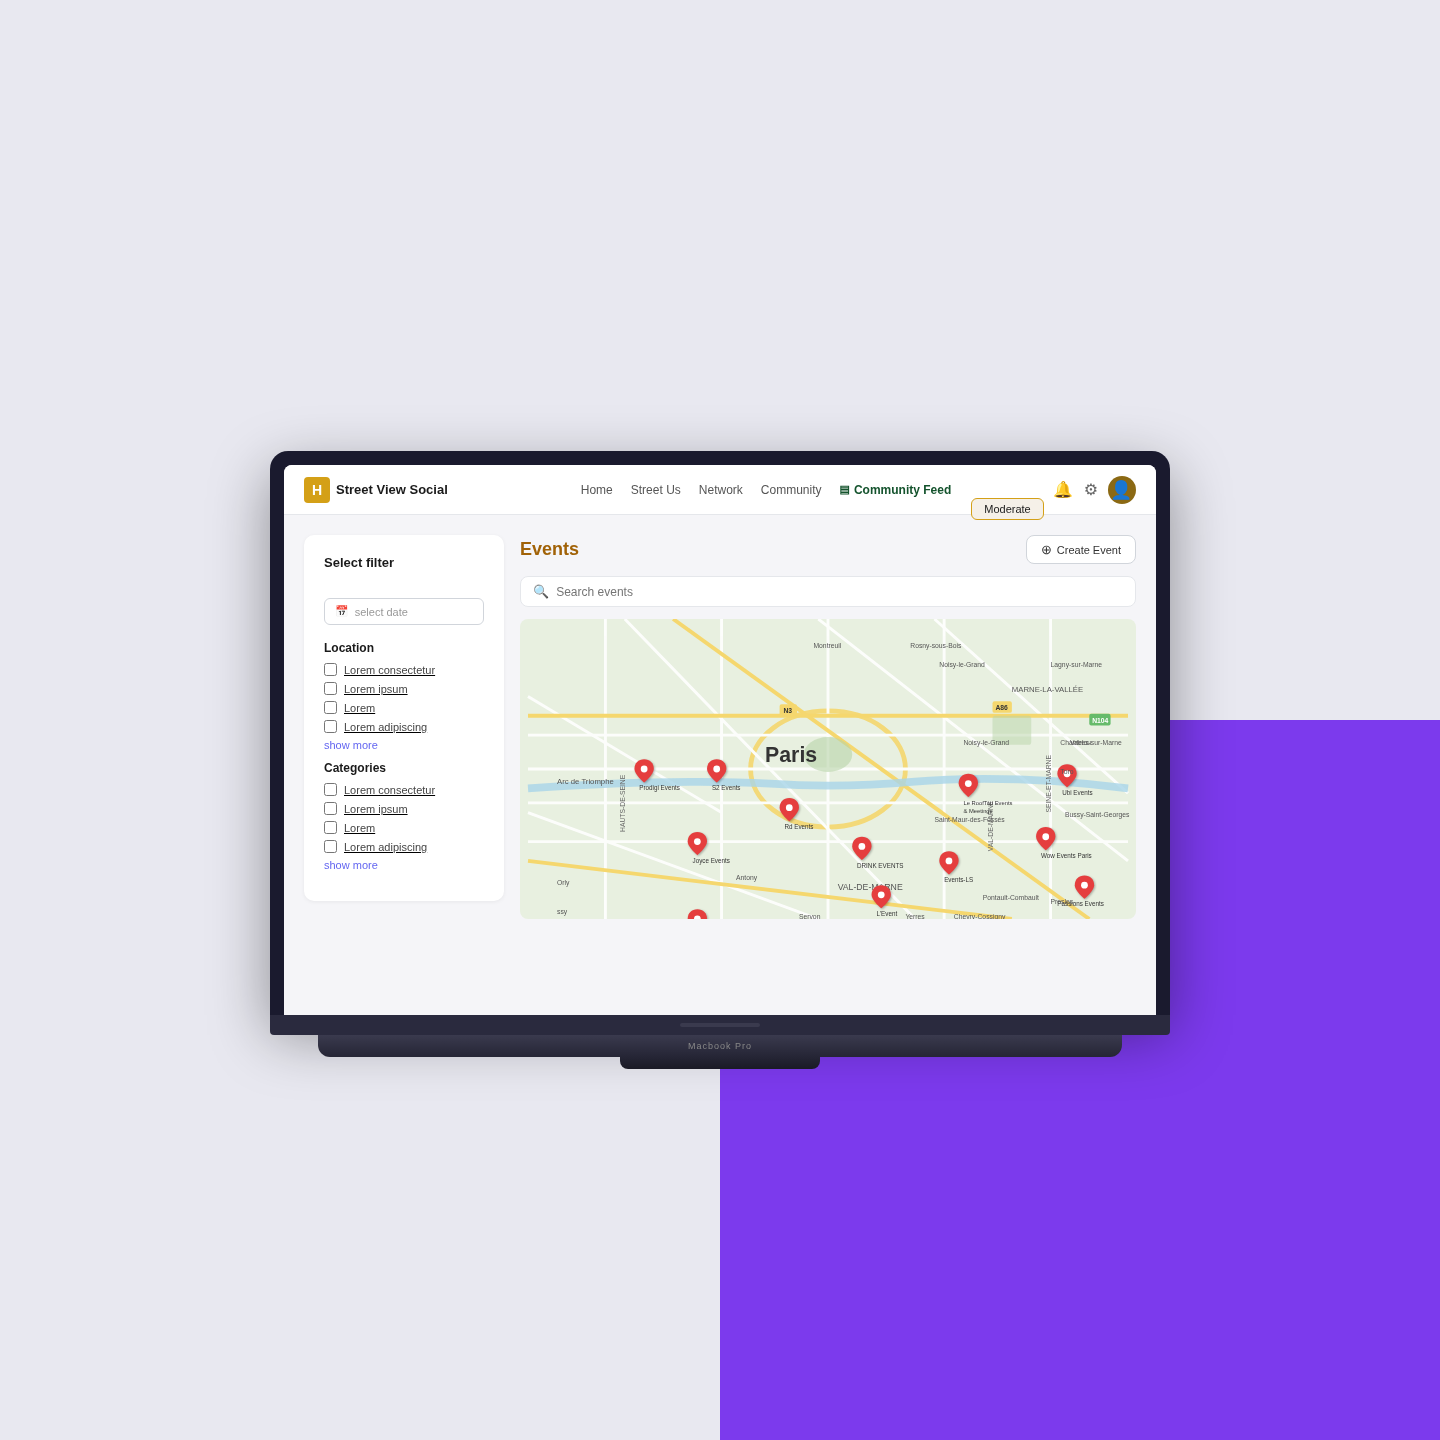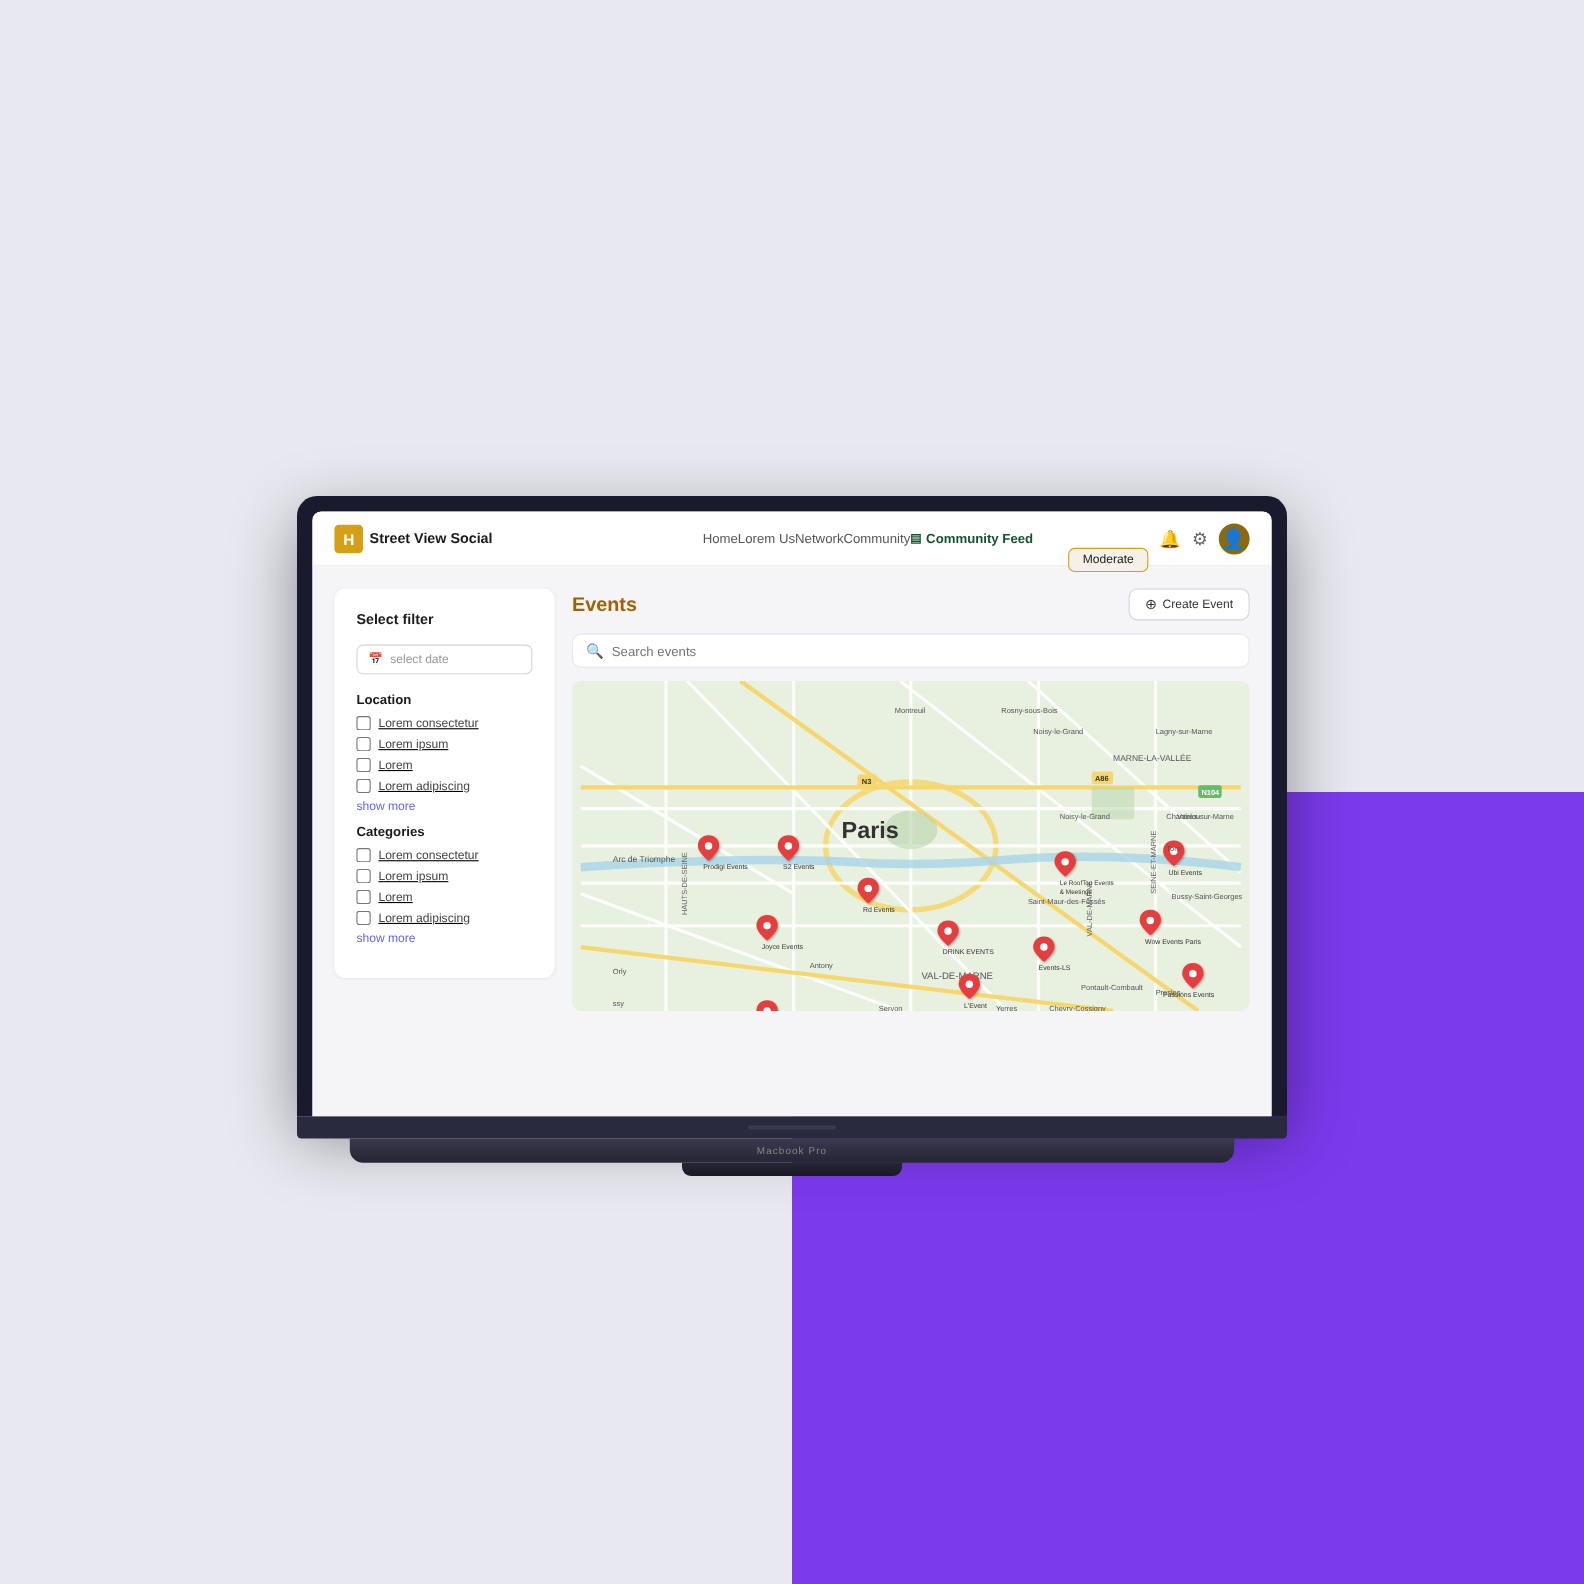--- a/index.html
+++ b/index.html
@@ -82,22 +82,22 @@
 
     .nav-brand-name {
       font-size: 13px;
       font-weight: 600;
       color: #1a1a1a;
     }
 
     .nav-links {
       display: flex;
       align-items: center;
-      gap: 0;
-      margin-right: 32px;
+      gap: 18px;
+      margin-right: 20px;
     }
 
     .nav-link {
       font-size: 12px;
       color: #555;
       cursor: pointer;
       text-decoration: none;
     }
 
     .nav-link.active {
@@ -171,21 +171,21 @@
       width: 200px;
       min-width: 200px;
       height: fit-content;
       box-shadow: 0 1px 4px rgba(0,0,0,0.06);
     }
 
     .filter-title {
       font-size: 13px;
       font-weight: 600;
       color: #1a1a1a;
-      margin-bottom: 16px;
+      margin-bottom: 28px;
     }
 
     .date-select {
       display: flex;
       align-items: center;
       gap: 6px;
       border: 1px solid #d1d5db;
       border-radius: 6px;
       padding: 6px 10px;
       font-size: 11px;
@@ -357,21 +357,21 @@
       <nav class="navbar">
         <div class="nav-brand">
           <div class="nav-logo">
             <span>H</span>
           </div>
           <span class="nav-brand-name">Street View Social</span>
         </div>
 
         <div class="nav-links">
           <a class="nav-link">Home</a>
-          <a class="nav-link">Lorem Us</a>
+          <a class="nav-link">Street Us</a>
           <a class="nav-link">Network</a>
           <a class="nav-link">Community</a>
           <a class="nav-link active">Community Feed</a>
         </div>
 
         <div class="nav-actions">
           <button class="btn-moderate">Moderate</button>
           <button class="nav-icon-btn">
             <span>🔔</span>
           </button>

